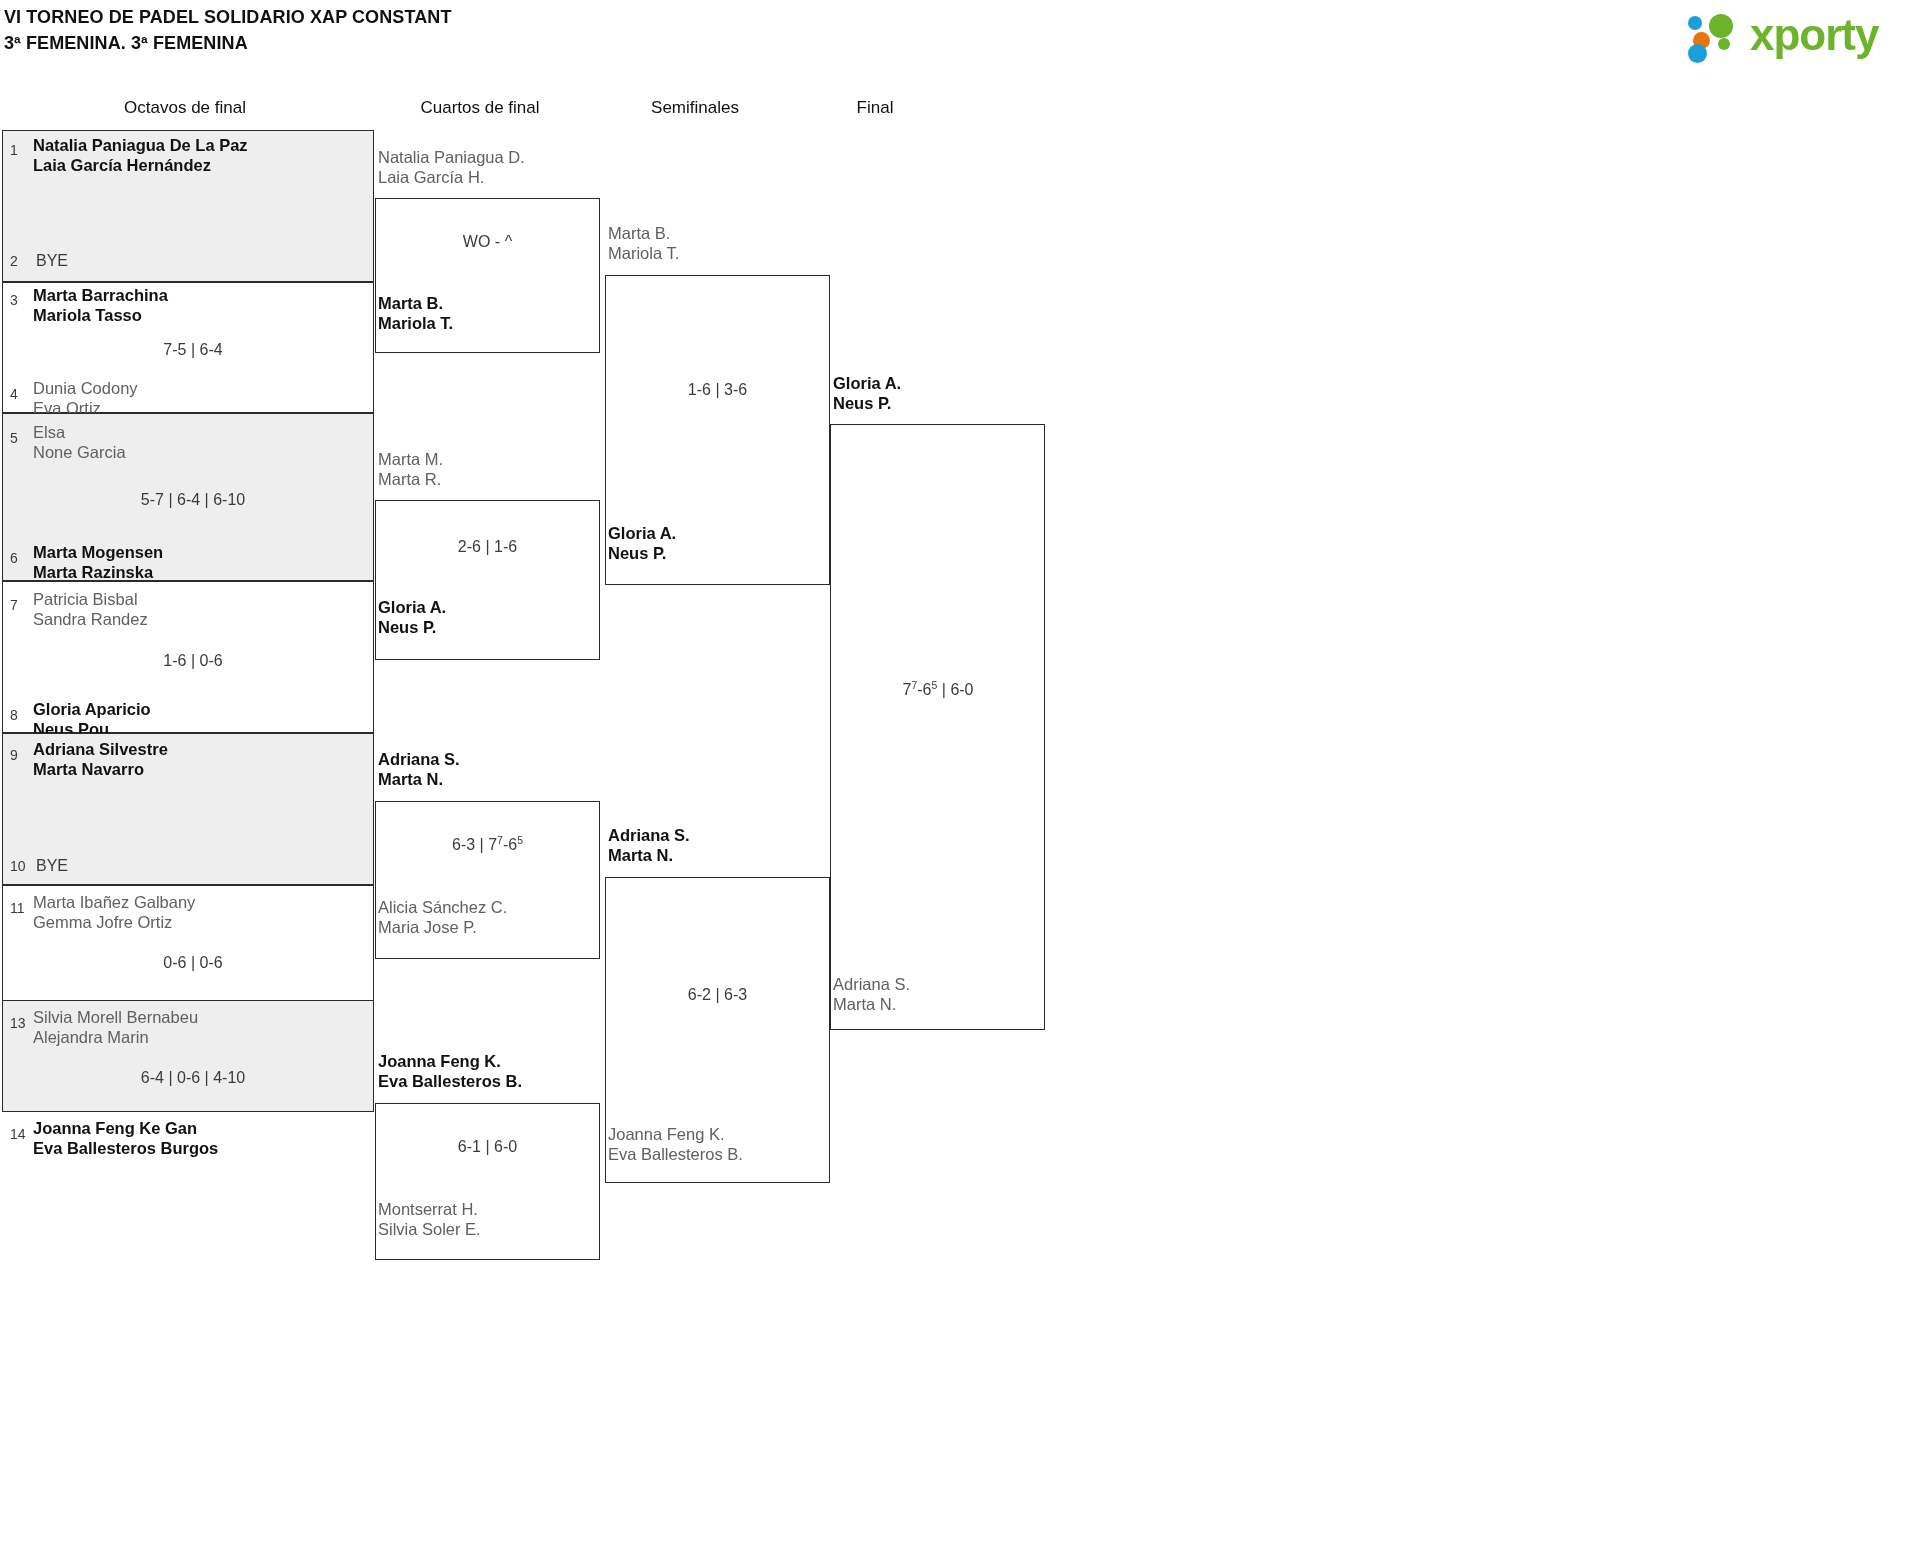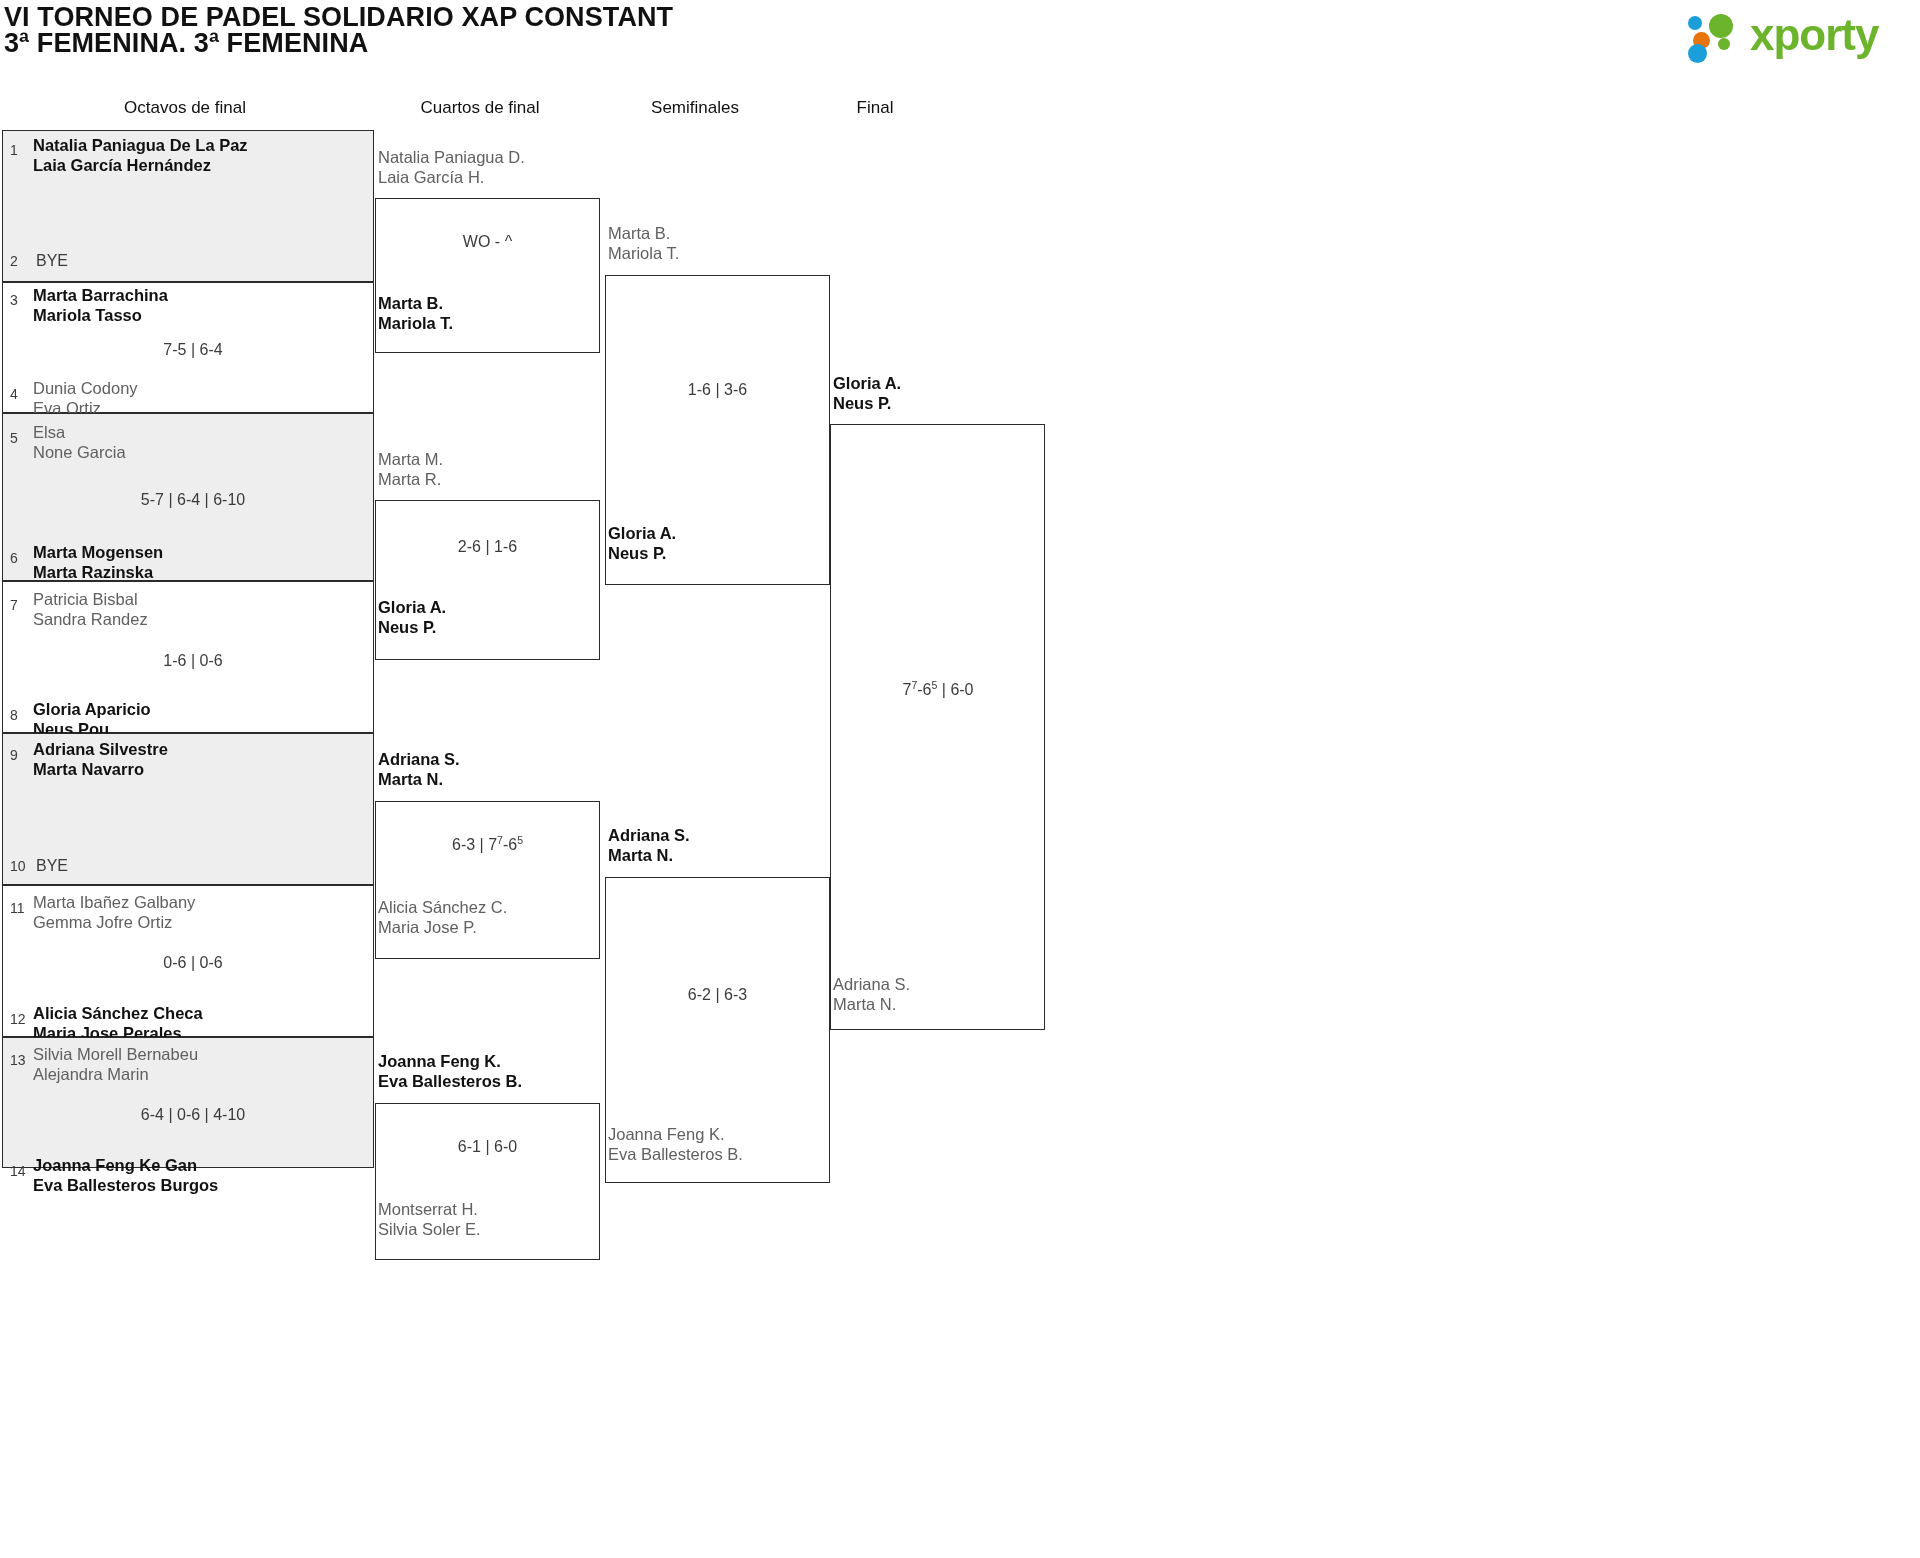--- a/index.html
+++ b/index.html
@@ -18,21 +18,21 @@
   
   #header {
     position: absolute;
     left: 0; top: 0;
     width: 1920px; height: 72px;
   }
   #title-block {
     position: absolute;
     left: 4px; top: 4px;
     font-weight: bold;
-    font-size: 27px;
+    font-size: 18px;
     line-height: 26px;
     letter-spacing: 0.1px;
     color: #111111;
     white-space: nowrap;
   }
   #title-line1 { display: block; }
   #title-line2 { display: block; }
 
   
   #logo {
@@ -236,21 +236,21 @@
       <span class="ln">Gemma Jofre Ortiz</span>
     </span>
     <span class="score" style="left:80px; top:67px; width:220px;">0-6 | 0-6</span>
     <span class="seed-num" style="top:125px;text-align:right;">12</span>
     <span class="team win" style="top:118px;">
       <span class="ln">Alicia Sánchez Checa</span>
       <span class="ln">Maria Jose Perales</span>
     </span>
   </div>
 
-  <div class="box shade r1-cell" style="left:2px; top:1037px; height:131px;">
+  <div class="box shade r1-cell" style="left:2px; top:1000px; height:112px;">
     <span class="seed-num" style="top:14px;">13</span>
     <span class="team lose" style="top:7px;">
       <span class="ln">Silvia Morell Bernabeu</span>
       <span class="ln">Alejandra Marin</span>
     </span>
     <span class="score" style="left:65px; top:67px; width:250px;">6-4 | 0-6 | 4-10</span>
     <span class="seed-num" style="top:125px;">14</span>
     <span class="team win" style="top:118px;">
       <span class="ln">Joanna Feng Ke Gan</span>
       <span class="ln">Eva Ballesteros Burgos</span>

